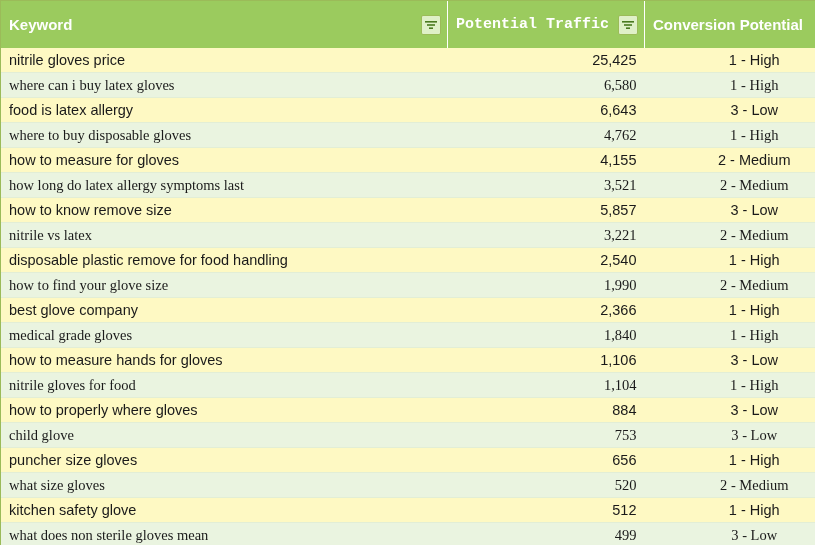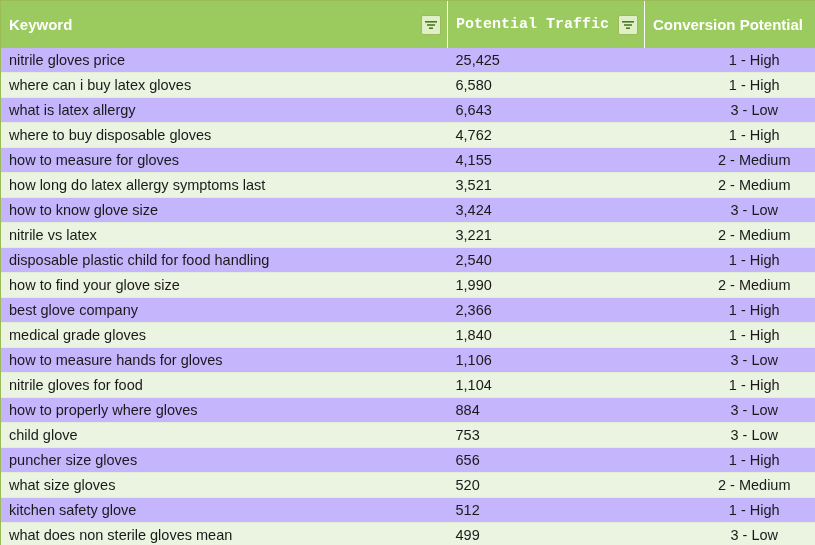--- a/index.html
+++ b/index.html
@@ -63,24 +63,24 @@
     font-size: 14.5px;
     color: #1a1a1a;
     height: 24px;
     padding: 0 8px;
     vertical-align: middle;
     border-bottom: 1px solid #e2eed6;
     white-space: nowrap;
     overflow: hidden;
     text-overflow: ellipsis;
   }
-  tbody tr.odd td { background: #c4b5fd; }
-  tbody tr.even td { background: #eaf4e0; }
+  tbody tr.odd td { background: #fef9c3; }
+  tbody tr.even td { background: #eaf4e0; font-family: Liberation Serif, serif; }
   td.c-keyword { text-align: left; }
-  td.c-traffic { text-align: left; }
+  td.c-traffic { text-align: right; }
   td.c-conv { text-align: center; }
 </style>
 </head>
 <body>
 
 <div class="sheet">
   <table class="kw-table">
     <thead>
       <tr>
         <th class="col-keyword">
@@ -114,51 +114,51 @@
           <td class="c-keyword">nitrile gloves price</td>
           <td class="c-traffic">25,425</td>
           <td class="c-conv">1 - High</td>
         </tr>
         <tr class="even">
           <td class="c-keyword">where can i buy latex gloves</td>
           <td class="c-traffic">6,580</td>
           <td class="c-conv">1 - High</td>
         </tr>
         <tr class="odd">
-          <td class="c-keyword">what is latex allergy</td>
+          <td class="c-keyword">food is latex allergy</td>
           <td class="c-traffic">6,643</td>
           <td class="c-conv">3 - Low</td>
         </tr>
         <tr class="even">
           <td class="c-keyword">where to buy disposable gloves</td>
           <td class="c-traffic">4,762</td>
           <td class="c-conv">1 - High</td>
         </tr>
         <tr class="odd">
           <td class="c-keyword">how to measure for gloves</td>
           <td class="c-traffic">4,155</td>
           <td class="c-conv">2 - Medium</td>
         </tr>
         <tr class="even">
           <td class="c-keyword">how long do latex allergy symptoms last</td>
           <td class="c-traffic">3,521</td>
           <td class="c-conv">2 - Medium</td>
         </tr>
         <tr class="odd">
-          <td class="c-keyword">how to know glove size</td>
-          <td class="c-traffic">3,424</td>
+          <td class="c-keyword">how to know remove size</td>
+          <td class="c-traffic">5,857</td>
           <td class="c-conv">3 - Low</td>
         </tr>
         <tr class="even">
           <td class="c-keyword">nitrile vs latex</td>
           <td class="c-traffic">3,221</td>
           <td class="c-conv">2 - Medium</td>
         </tr>
         <tr class="odd">
-          <td class="c-keyword">disposable plastic child for food handling</td>
+          <td class="c-keyword">disposable plastic remove for food handling</td>
           <td class="c-traffic">2,540</td>
           <td class="c-conv">1 - High</td>
         </tr>
         <tr class="even">
           <td class="c-keyword">how to find your glove size</td>
           <td class="c-traffic">1,990</td>
           <td class="c-conv">2 - Medium</td>
         </tr>
         <tr class="odd">
           <td class="c-keyword">best glove company</td>

